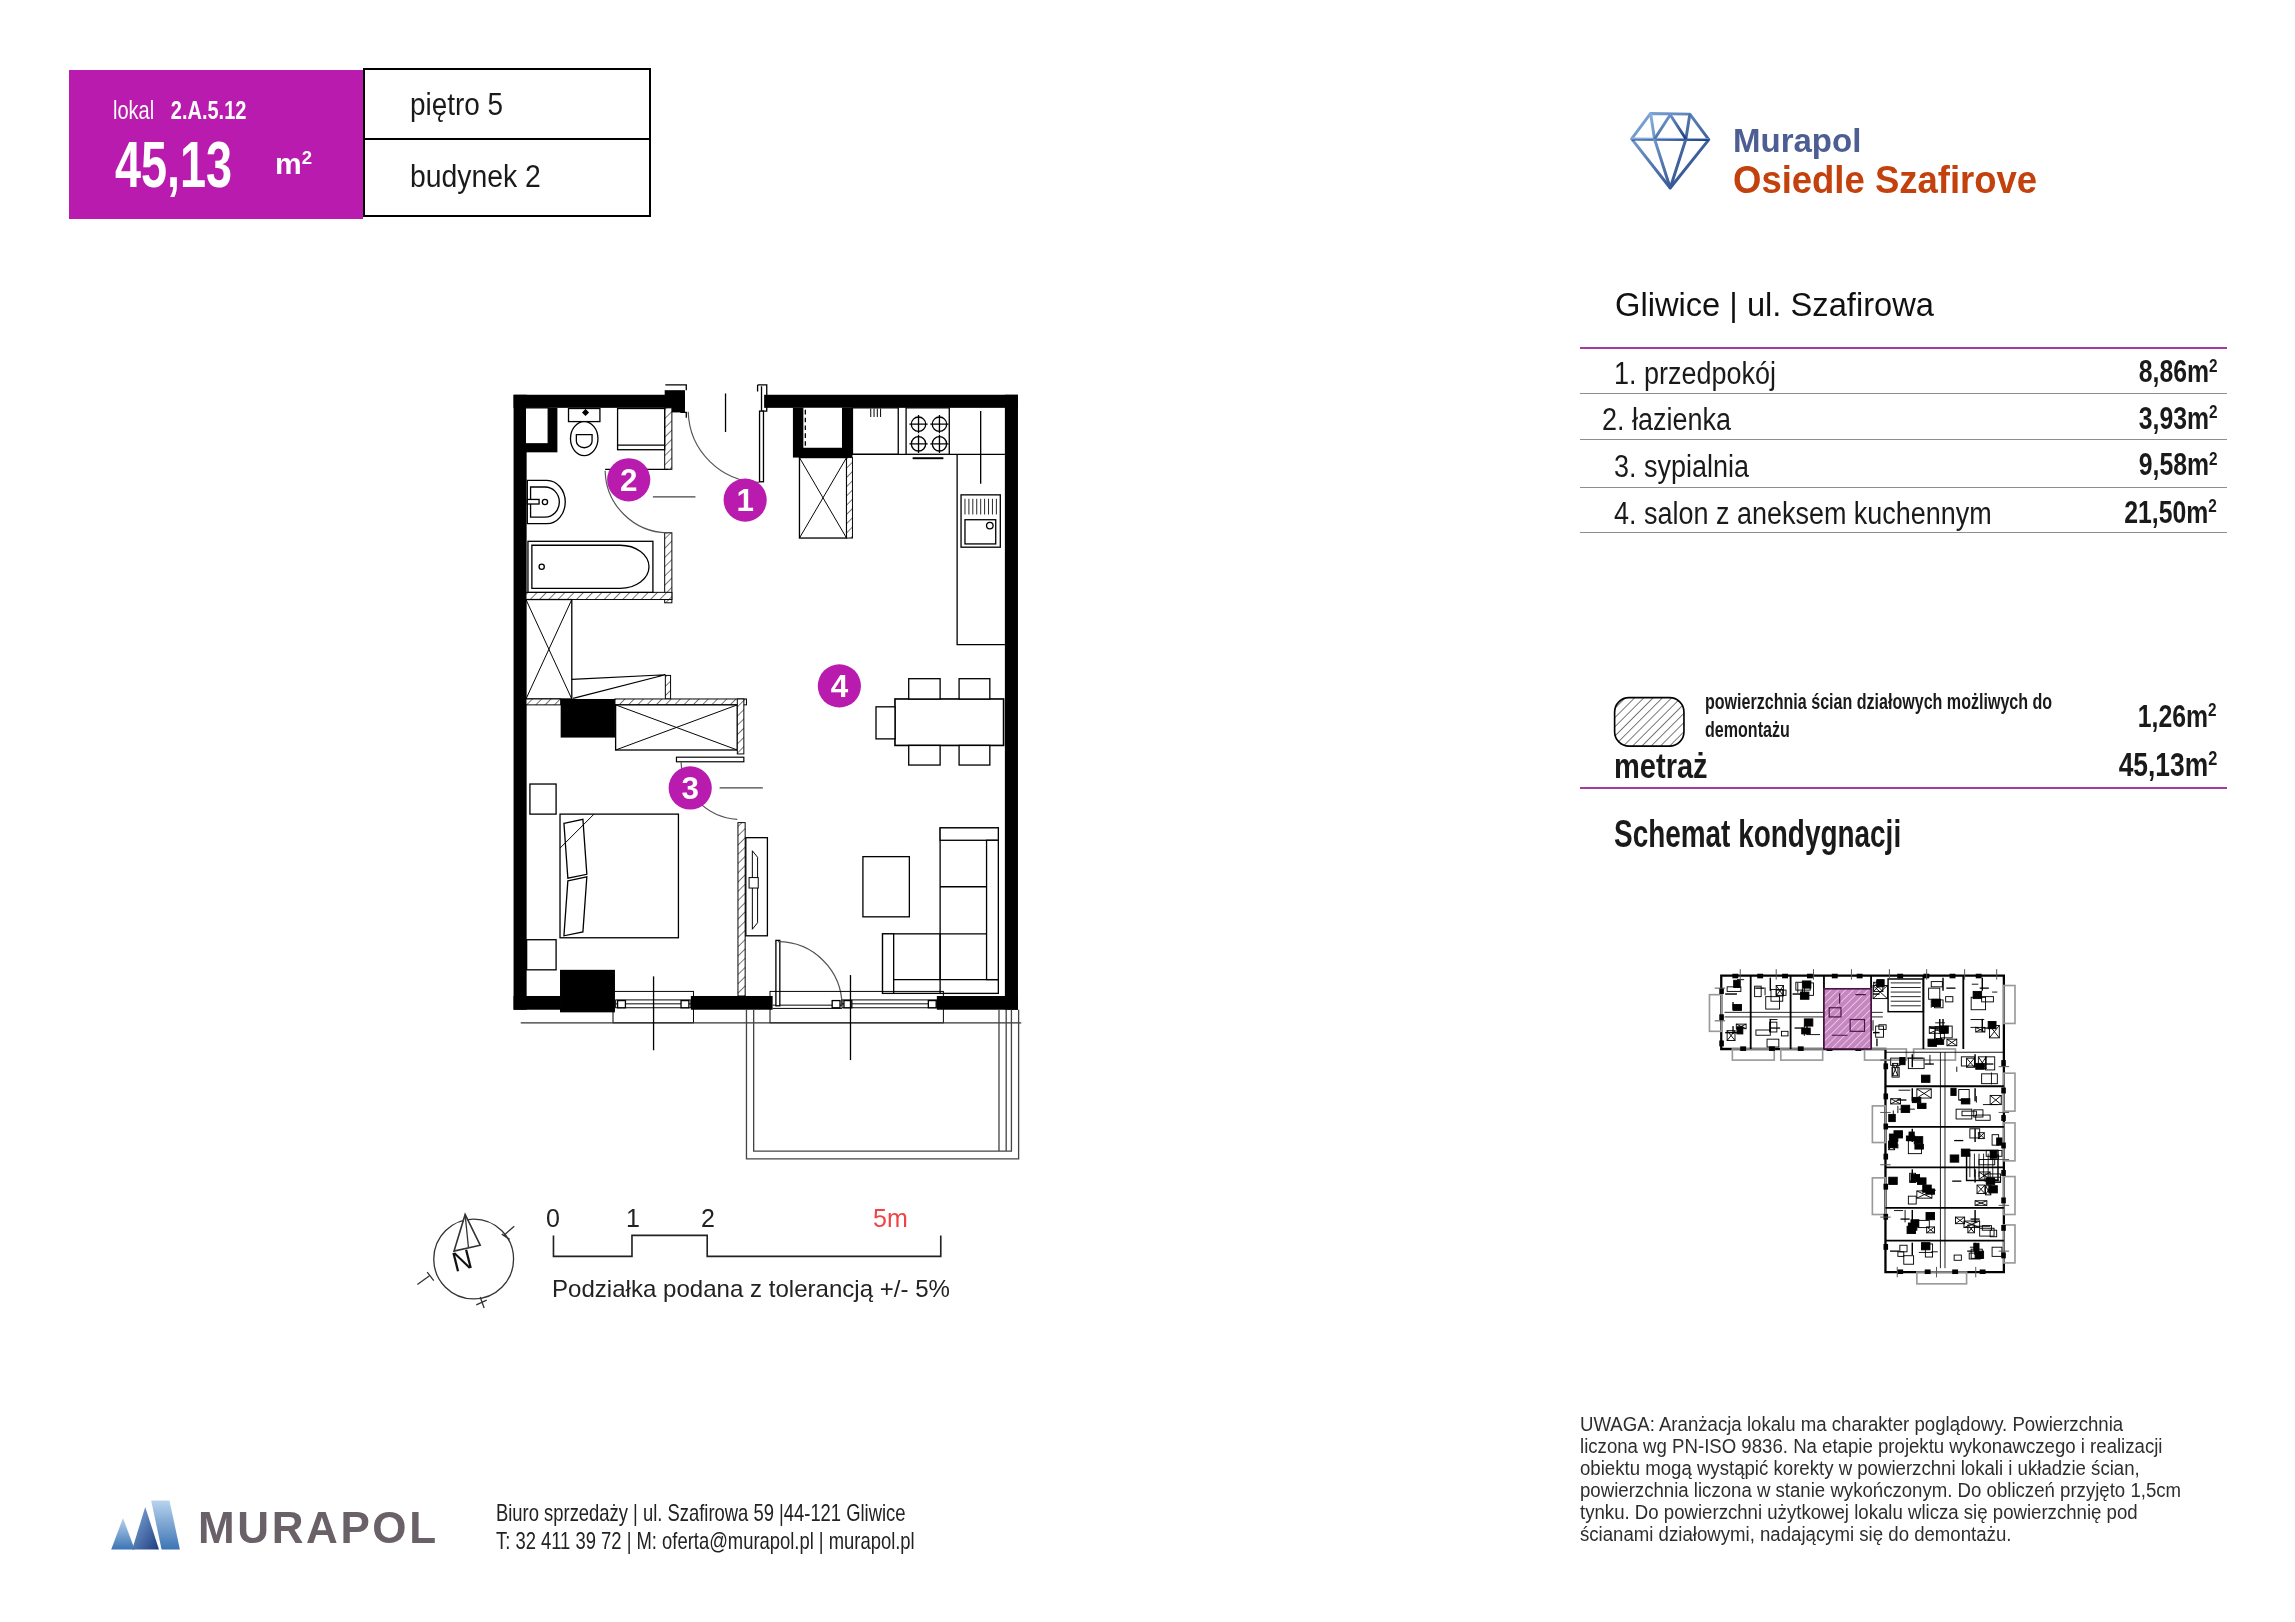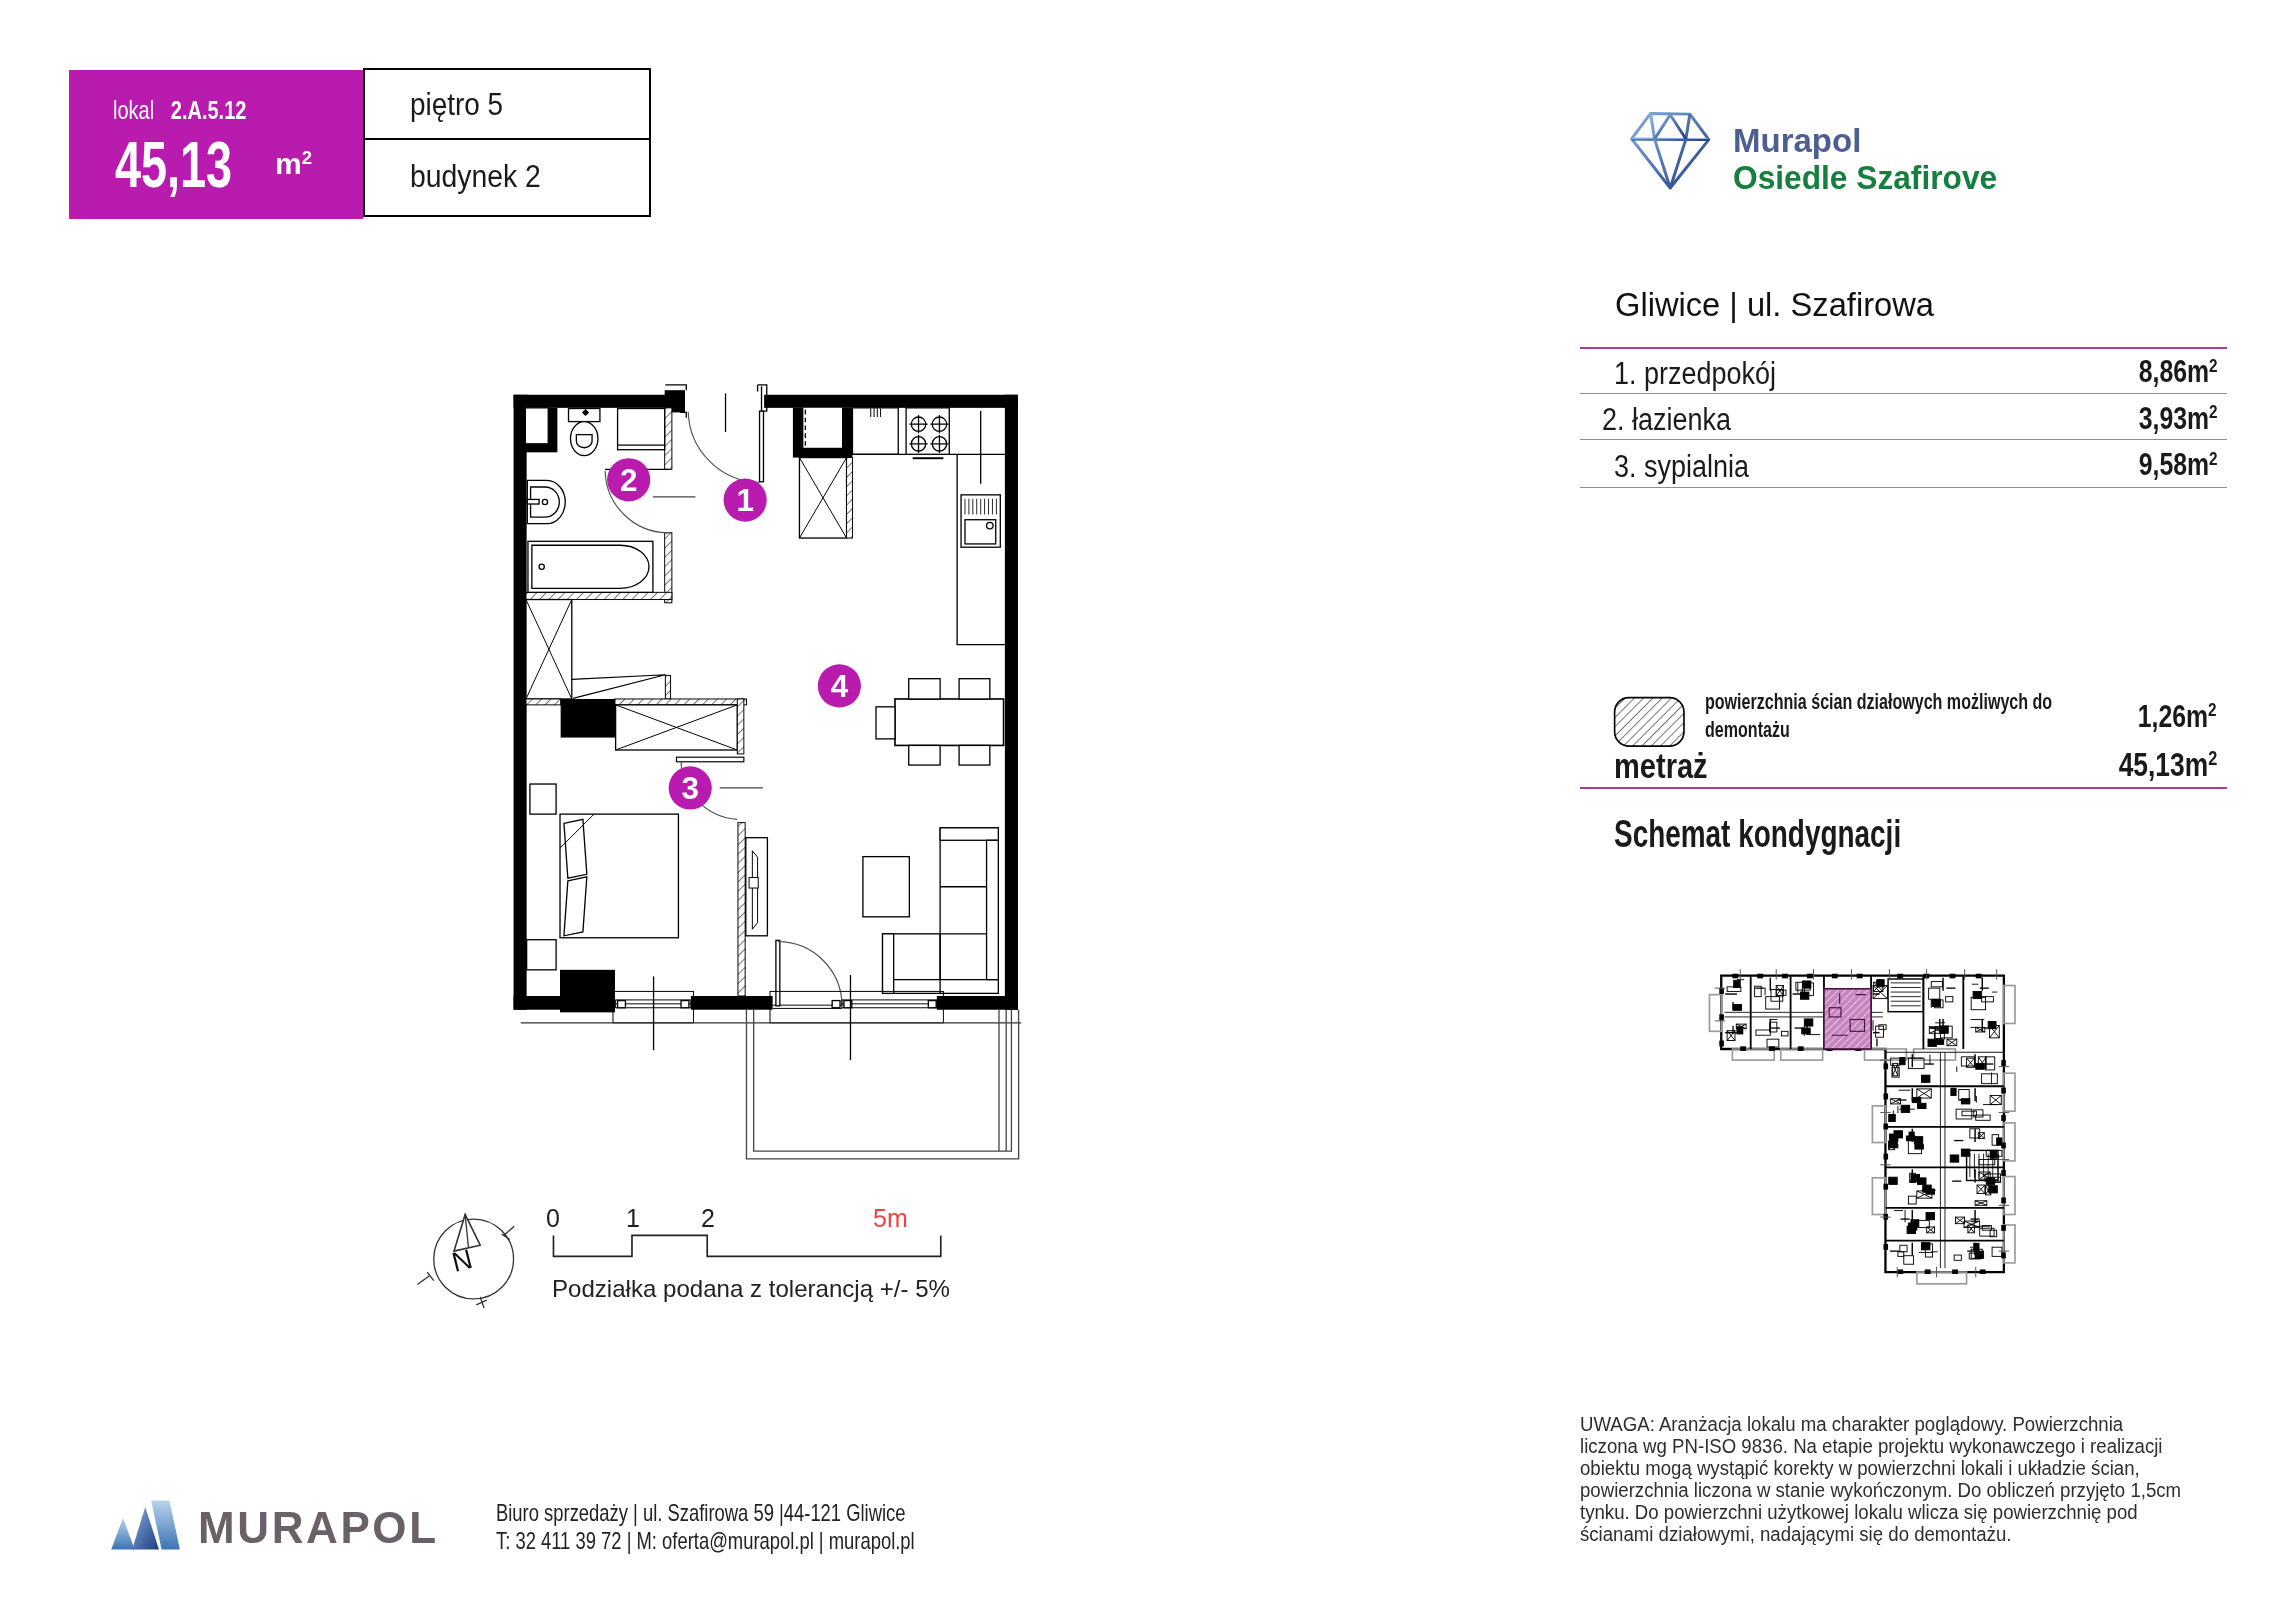--- a/index.html
+++ b/index.html
@@ -37,21 +37,21 @@
 
 <div class="abs" style="left:363px;top:68px;width:284px;height:145px;border:2px solid #000;background:#fff;"></div>
 
 <div class="abs" style="left:363px;top:138px;width:288px;height:2px;background:#000;"></div>
 
 <div class="abs" style="left:410px;top:87px;font-size:31px;"><span id="t3" class="cx">piętro 5</span></div>
 
 <div class="abs" style="left:410px;top:159px;font-size:31px;"><span id="t4" class="cx">budynek 2</span></div>
 
 <div class="abs" style="left:1733px;top:122px;font-size:33px;color:#4d5e92;font-weight:bold;"><span id="t5" class="cx">Murapol</span></div>
-<div class="abs" style="left:1733px;top:159px;font-size:33px;color:#15803d;font-weight:bold;"><span id="t6" class="cx">Osiedle Szafirove</span></div>
+<div class="abs" style="left:1733px;top:159px;font-size:38px;color:#c2410c;font-weight:bold;"><span id="t6" class="cx">Osiedle Szafirove</span></div>
 
 <div class="abs" style="left:1615px;top:286px;font-size:33px;color:#111;"><span id="t7" class="cx">Gliwice | ul. Szafirowa</span></div>
 
 <div class="abs" style="left:1580px;top:347px;width:647px;">
   <div style="height:2px;background:#a83aa0;"></div>
 
   <div style="height:44px;border-bottom:1.3px solid #8e8e8e;position:relative;">
     <span class="abs" style="left:34px;top:6.5px;font-size:31px;"><span id="t8" class="cx">1. przedpokój</span></span>
     <span class="abs" style="right:9.8px;top:5.2px;font-size:31px;font-weight:bold;"><span id="t9" class="cxr">8,86m<sup class="sq">2</sup></span></span>
   </div>
@@ -59,20 +59,24 @@
   <div style="height:45px;border-bottom:1.3px solid #8e8e8e;position:relative;">
     <span class="abs" style="left:22px;top:7.9px;font-size:31px;"><span id="t10" class="cx">2. łazienka</span></span>
     <span class="abs" style="right:9.8px;top:6.5px;font-size:31px;font-weight:bold;"><span id="t11" class="cxr">3,93m<sup class="sq">2</sup></span></span>
   </div>
 
   <div style="height:47px;border-bottom:1.3px solid #8e8e8e;position:relative;">
     <span class="abs" style="left:34px;top:8.5px;font-size:31px;"><span id="t12" class="cx">3. sypialnia</span></span>
     <span class="abs" style="right:9.8px;top:7.2px;font-size:31px;font-weight:bold;"><span id="t13" class="cxr">9,58m<sup class="sq">2</sup></span></span>
   </div>
 
+  <div style="height:44px;border-bottom:1.3px solid #8e8e8e;position:relative;">
+    <span class="abs" style="left:34px;top:7.9px;font-size:31px;"><span id="t14" class="cx">4. salon z aneksem kuchennym</span></span>
+    <span class="abs" style="right:9.8px;top:6.5px;font-size:31px;font-weight:bold;"><span id="t15" class="cxr">21,50m<sup class="sq">2</sup></span></span>
+  </div>
 </div>
 
 <div class="abs" style="left:1705px;top:688px;font-size:22px;font-weight:bold;line-height:27.5px;"><span id="t16" class="cx">powierzchnia ścian działowych możliwych do</span><br><span class="cx lg2">demontażu</span></div>
 
 <div class="abs" style="left:2021px;top:699px;width:196px;text-align:right;font-size:31px;font-weight:bold;"><span id="t17" class="cxr">1,26m<sup class="sq">2</sup></span></div>
 
 <div class="abs" style="left:1614px;top:746px;font-size:35px;font-weight:bold;"><span id="t18" class="cx">metraż</span></div>
 
 <div class="abs" style="left:2021px;top:746px;width:196px;text-align:right;font-size:33px;font-weight:bold;"><span id="t19" class="cxr">45,13m<sup class="sq">2</sup></span></div>
 

